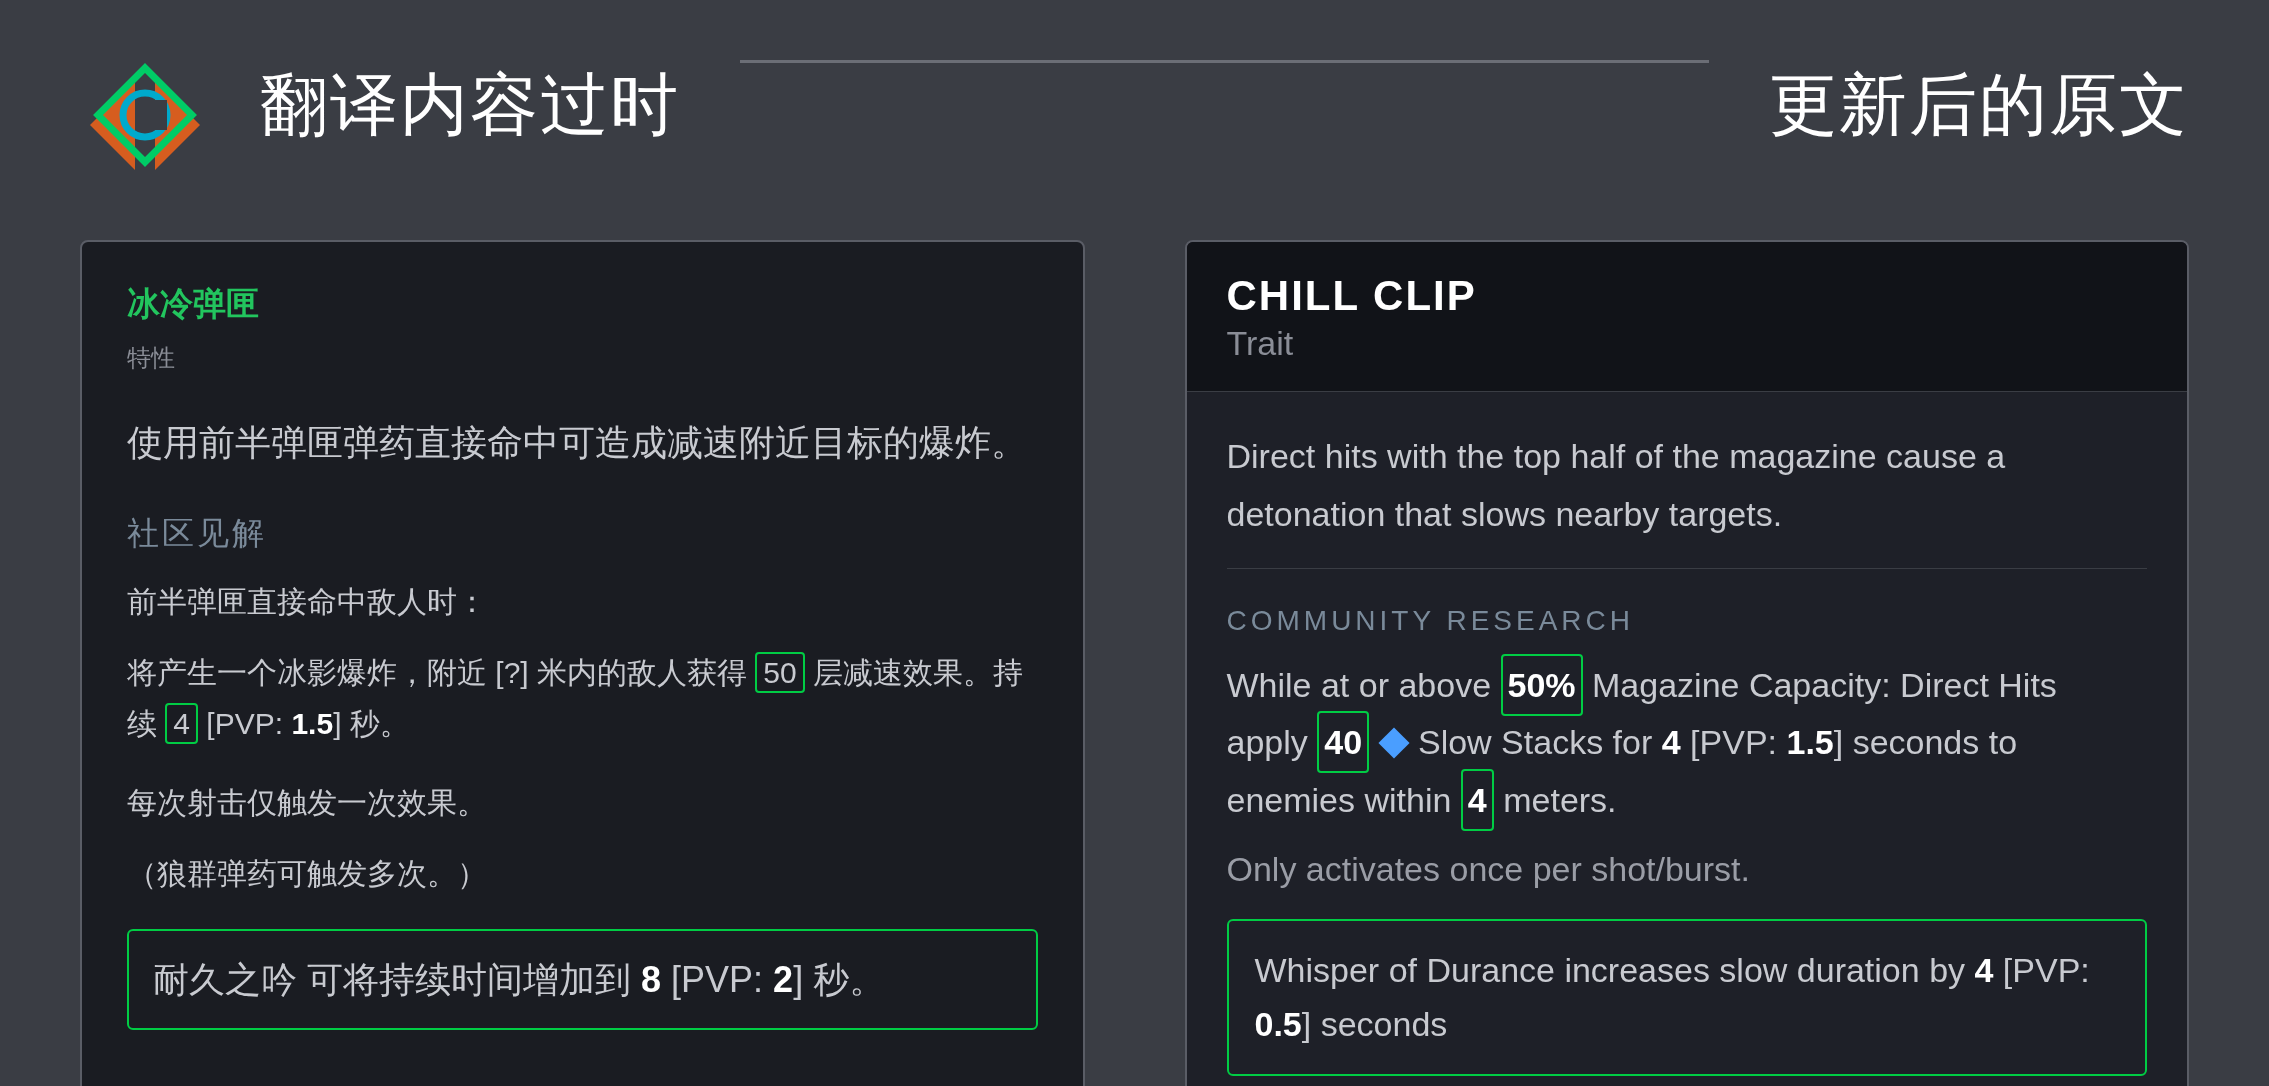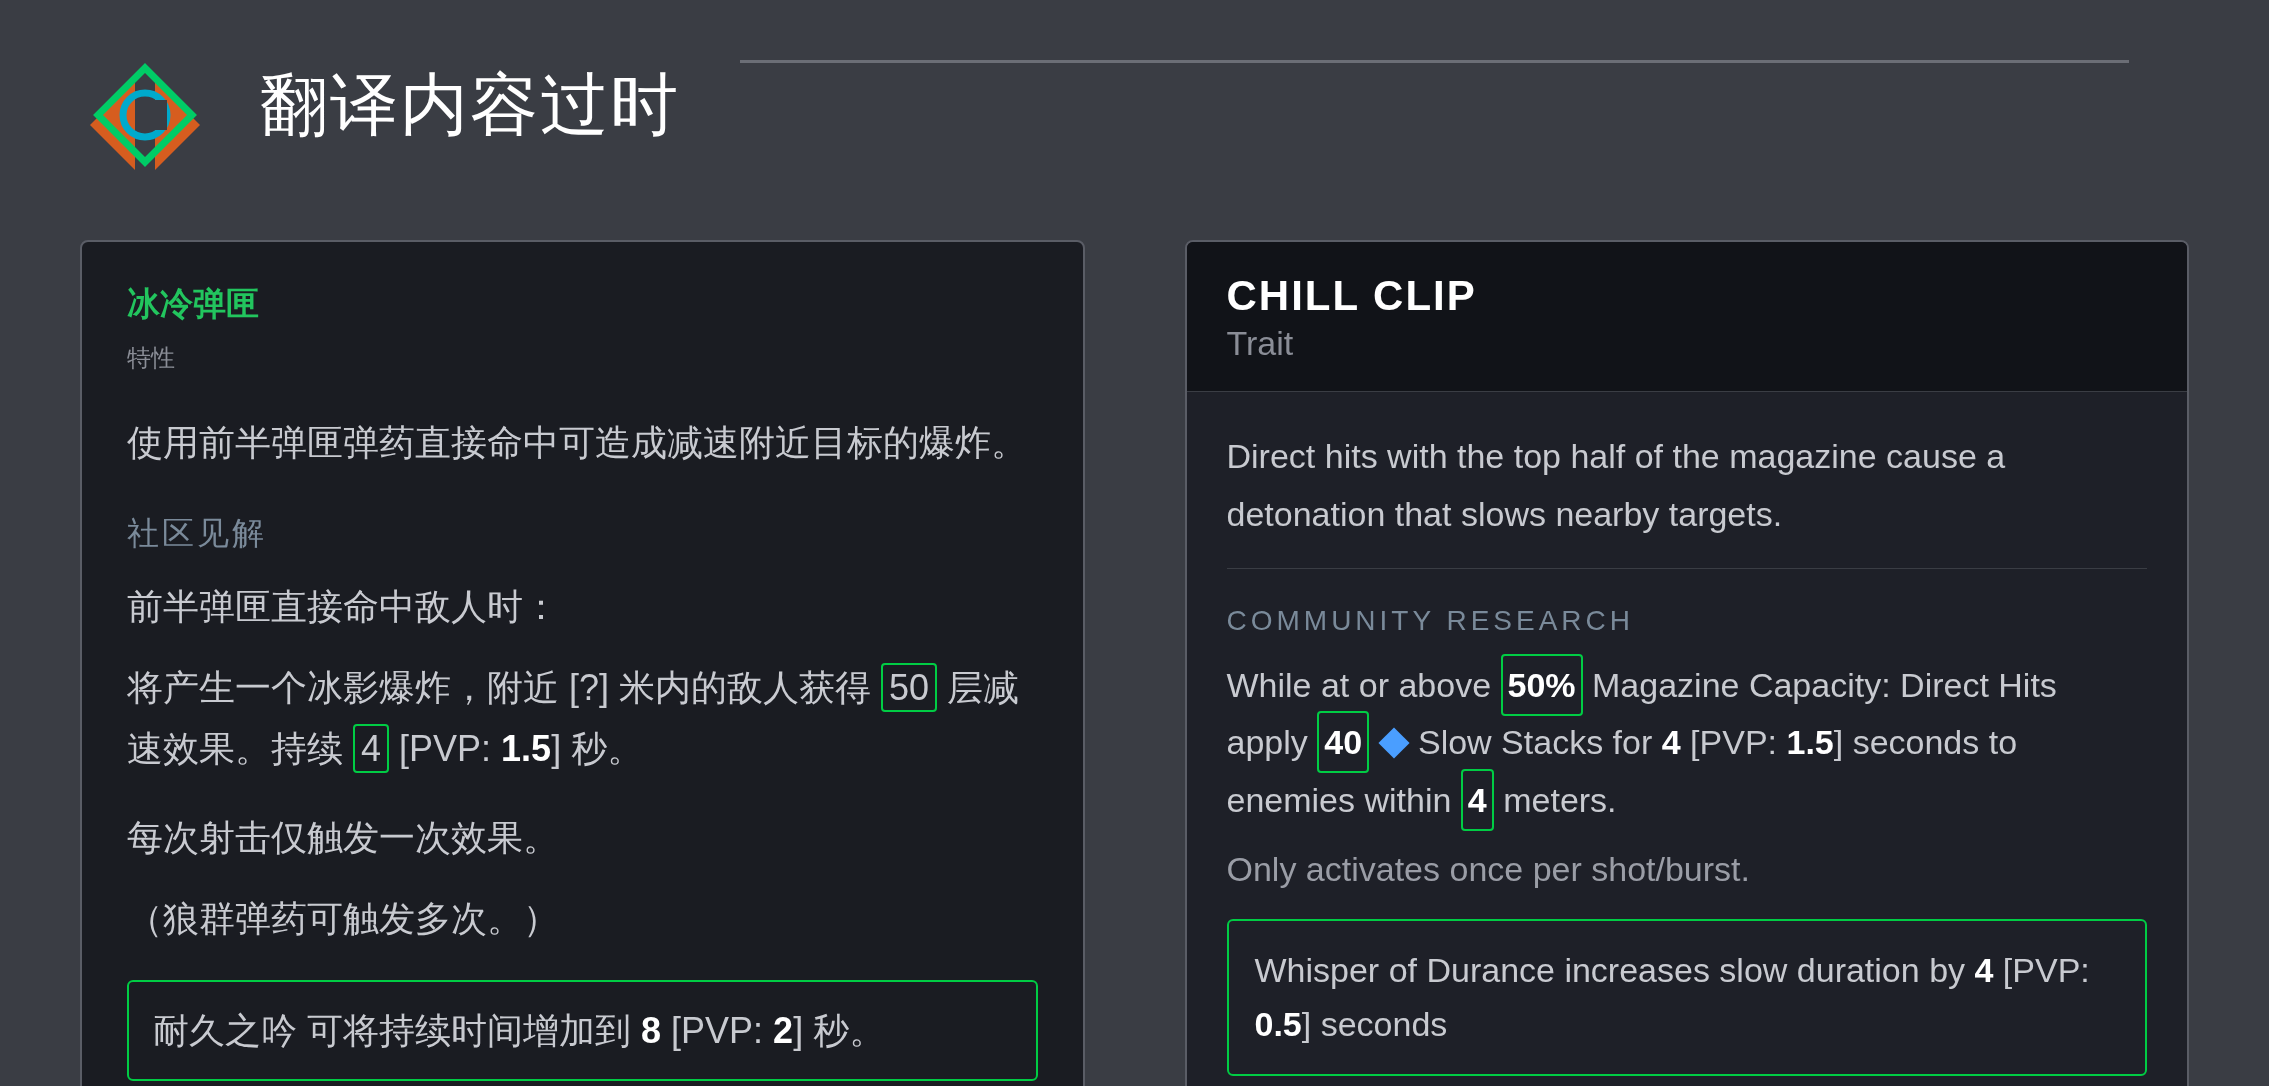--- a/index.html
+++ b/index.html
@@ -96,21 +96,21 @@
 
     .community-header-zh {
       color: #7a8a9a;
       font-size: 32px;
       letter-spacing: 3px;
       margin-bottom: 20px;
     }
 
     .community-text-zh {
       color: #c8cad0;
-      font-size: 36px;
+      font-size: 30px;
       line-height: 1.7;
       margin-bottom: 20px;
     }
 
     .highlight-inline {
       border: 2px solid #00cc44;
       border-radius: 4px;
       padding: 2px 6px;
       display: inline;
     }
@@ -245,20 +245,21 @@
 
       <polygon points="65,8 112,55 65,102 18,55" fill="none" stroke="#00cc66" stroke-width="7"></polygon>
 
       <circle cx="65" cy="55" r="22" fill="none" stroke="#00aacc" stroke-width="7"></circle>
       <rect x="65" y="40" width="22" height="30" fill="#3a3d44"></rect>
     </svg>
   </div>
 
   <div class="header-title-left">翻译内容过时</div>
   <div class="header-divider"></div>
+  <div class="header-title-right">更新后的原文</div>
 </div>
 
 <div class="content">
 
   <div class="left-panel">
     <div class="card-left">
       <div class="card-title-zh">冰冷弹匣</div>
       <div class="card-subtitle-zh">特性</div>
       <div class="card-desc-zh">使用前半弹匣弹药直接命中可造成减速附近目标的爆炸。</div>
 

